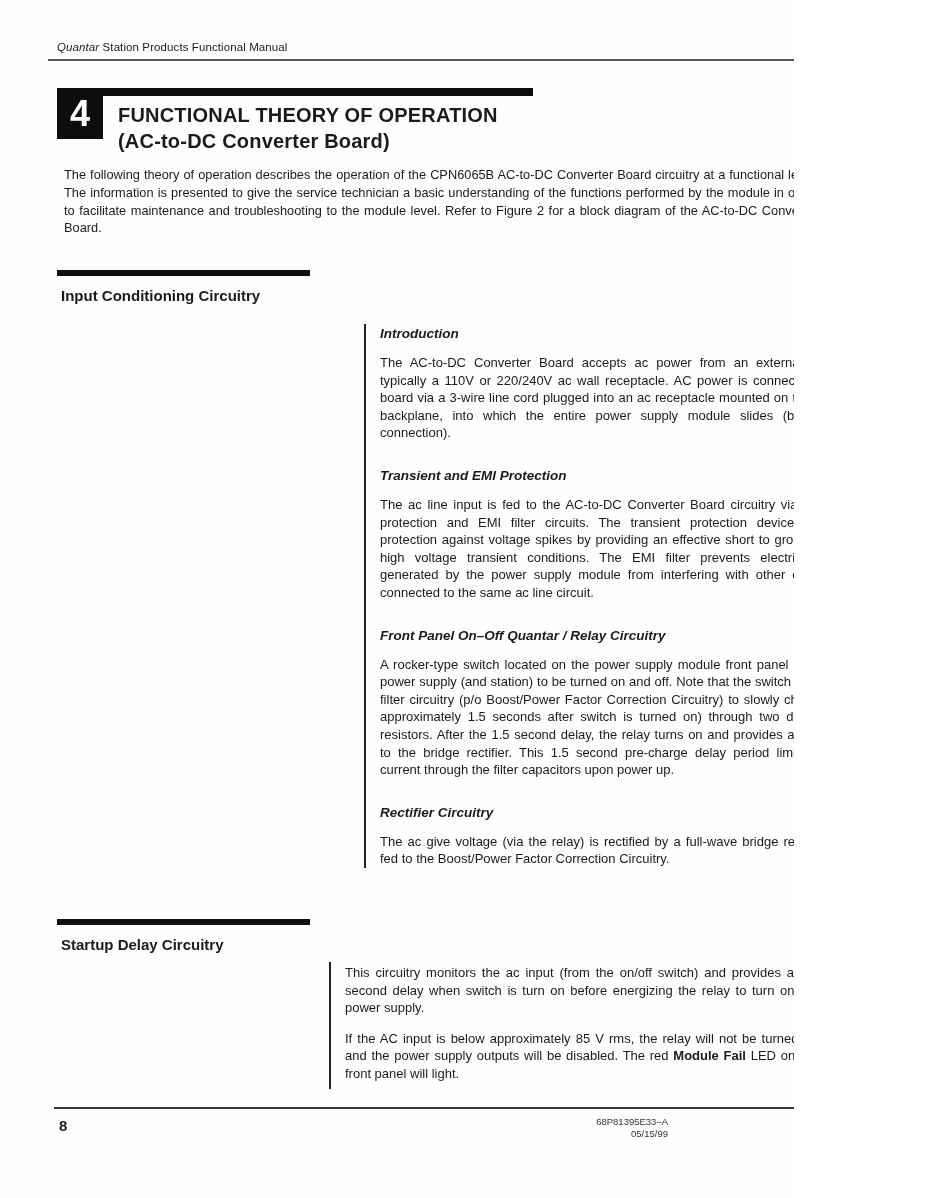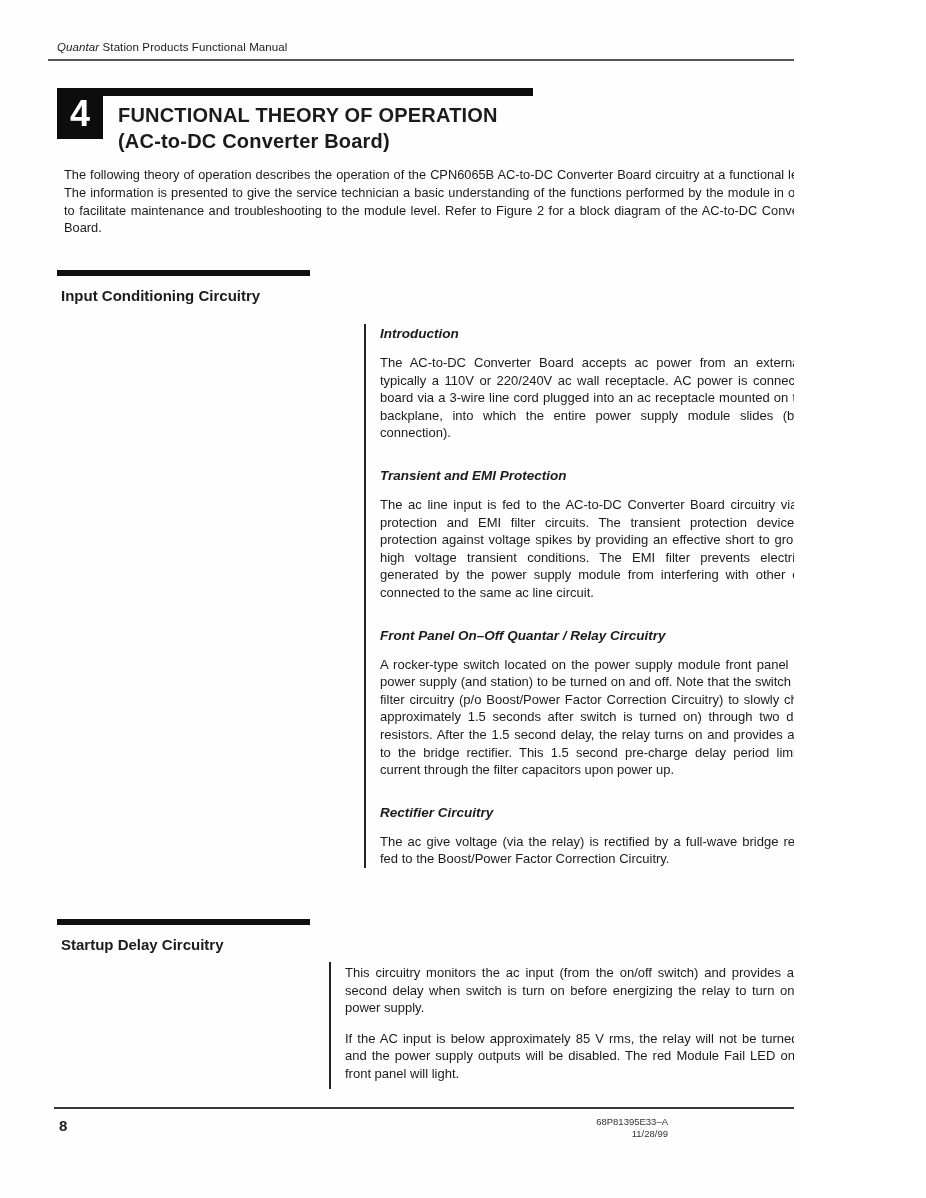--- a/index.html
+++ b/index.html
@@ -124,21 +124,21 @@
     margin: 26px 0 13px 0;
   }
   .content-col .subsection:first-child h3 { margin-top: 2px; }
   .content-col p {
     margin: 0;
     font-size: 13px;
     line-height: 17.6px;
     text-align: justify;
   }
   .col-2 p.first { margin: 2px 0 13px 0; }
-  .bold-inline { font-weight: normal; }
+  .bold-inline { font-weight: bold; }
 
   
   .footer-rule {
     position: absolute;
     left: 54px;
     top: 1107px;
     width: 768px;
     height: 2px;
     background: #383838;
   }
@@ -205,16 +205,16 @@
 
   <div class="content-col col-2">
     <p class="first">This circuitry monitors the ac input (from the on/off switch) and provides a 1.5 second delay when switch is turn on before energizing the relay to turn on the power supply.</p>
     <p><span>If the AC input is below approximately 85 V rms, the relay will not be turned on and the power supply outputs will be disabled. The red </span><span class="bold-inline">Module Fail</span><span> LED on the front panel will light.</span></p>
   </div>
 
   <div class="footer-rule"></div>
   <div class="page-number">8</div>
   <div class="footer-right">
     <div>68P81395E33–A</div>
-    <div>11/28/99</div>
+    <div>05/15/99</div>
   </div>
 
 </div>
 
 </body></html>

